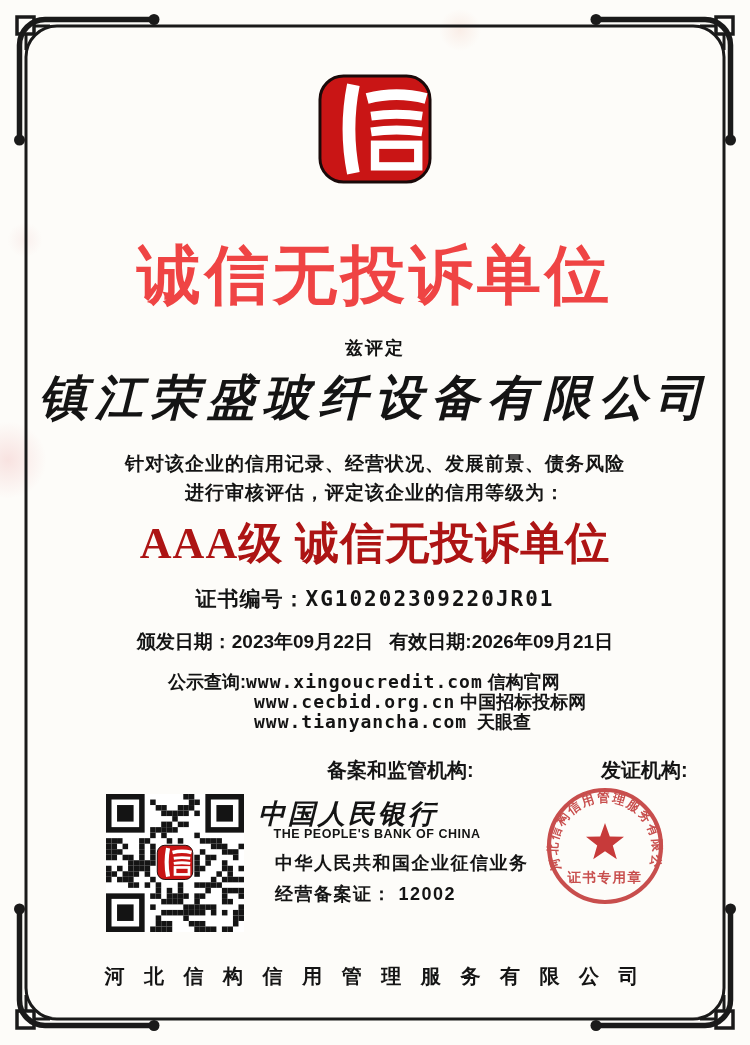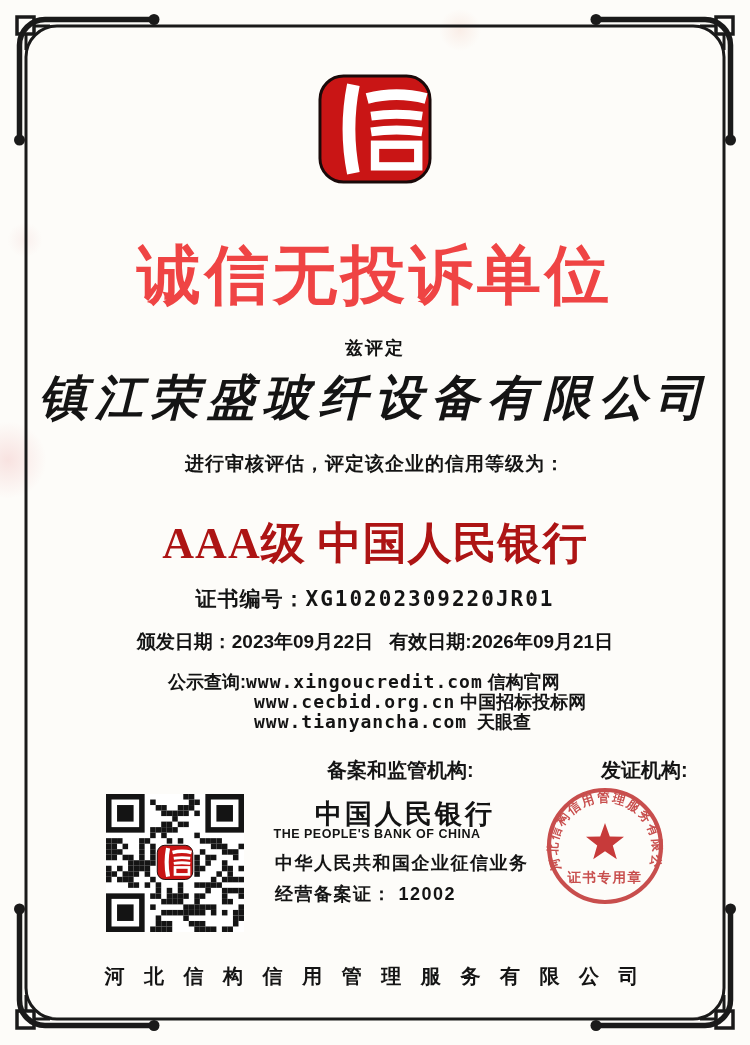--- a/index.html
+++ b/index.html
@@ -22,22 +22,22 @@
   .eval{top:449px;font-size:19px;font-weight:bold;line-height:29px;letter-spacing:1px;}
   .grade{top:514px;font-size:44px;font-weight:bold;color:#ad1414;
          font-family:"Liberation Serif","DejaVu Serif",serif;letter-spacing:1px;}
   .certno{top:585px;font-size:21px;font-weight:bold;letter-spacing:1px;}
   .certno .num{font-family:"DejaVu Sans Mono",monospace;letter-spacing:2px;}
   .dates{top:629px;font-size:19px;font-weight:bold;display:flex;justify-content:center;gap:16px;width:100%;}
   .query{top:672px;left:168px;font-size:18px;font-weight:bold;line-height:20px;}
   .query .url{font-family:"DejaVu Sans Mono",monospace;letter-spacing:1px;}
   .query .ind{padding-left:86px;}
   .lbl{font-size:20px;font-weight:bold;margin-left:34px;}
-  .bank{top:796px;left:245px;width:250px;text-align:right;font-size:27px;font-weight:bold;
-        letter-spacing:3px;font-family:"Liberation Serif","DejaVu Serif",serif;white-space:nowrap;}
+  .bank{top:796px;left:258px;width:250px;text-align:left;font-size:27px;font-weight:bold;
+        font-style:italic;letter-spacing:3px;font-family:"Liberation Serif","DejaVu Serif",serif;white-space:nowrap;}
   .banken{top:827px;left:252px;width:250px;text-align:center;font-size:12.5px;font-weight:bold;letter-spacing:.5px;}
   .lic{left:275px;font-size:18px;font-weight:bold;letter-spacing:1.5px;}
   .footer{top:963px;font-size:20px;font-weight:bold;letter-spacing:7px;}
 </style>
 </head>
 <body>
 
 <svg class="abs" style="left:0;top:0" width="750" height="1045" viewBox="0 0 750 1045">
   <g fill="none" stroke="#1a1a1a">
 
@@ -96,24 +96,25 @@
   </g>
 </svg>
 
 <div class="abs ctr title">诚信无投诉单位</div>
 
 <div class="abs ctr hereby">兹评定</div>
 
 <div class="abs ctr company">镇江荣盛玻纤设备有限公司</div>
 
 <div class="abs ctr eval">
+  <div>针对该企业的信用记录、经营状况、发展前景、债务风险</div>
   <div>进行审核评估，评定该企业的信用等级为：</div>
 </div>
 
-<div class="abs ctr grade">AAA级 中国人民银行</div>
+<div class="abs ctr grade">AAA级 诚信无投诉单位</div>
 
 <div class="abs ctr certno">
   <span>证书编号：</span><span class="num">XG10202309220JR01</span>
 </div>
 
 <div class="abs dates">
   <span><span>颁发日期：</span><span>2023年09月22日</span></span>
   <span><span>有效日期:</span><span>2026年09月21日</span></span>
 </div>
 

